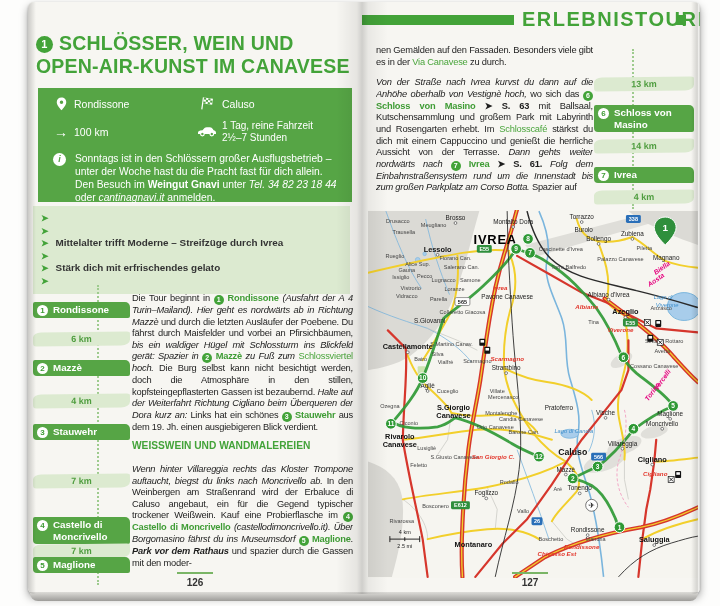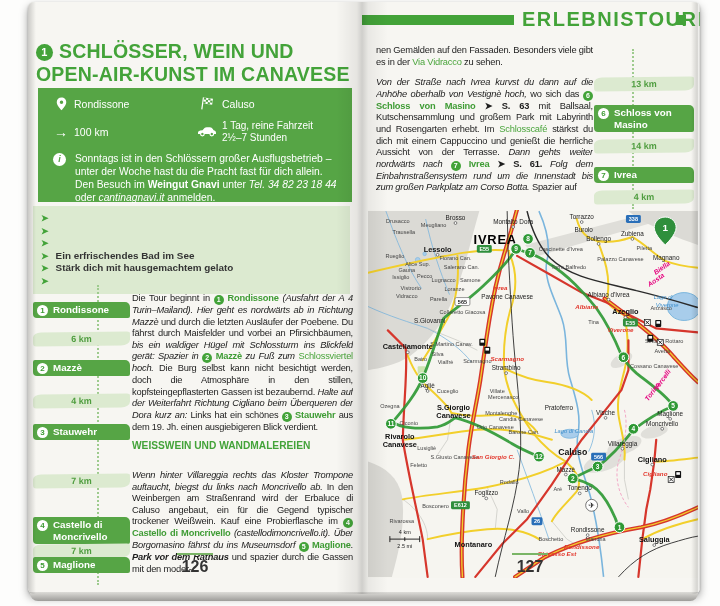--- a/index.html
+++ b/index.html
@@ -13,21 +13,21 @@
   .page{position:absolute;top:0;height:592px;background:#f7f6f2;overflow:hidden;}
   .page-left{left:0;width:334px;border-radius:6px 0 0 6px;}
   .page-right{left:334px;width:338px;border-radius:0 6px 6px 0;}
   .gutter{position:absolute;left:308px;top:0;width:52px;height:592px;pointer-events:none;z-index:40;
     background:linear-gradient(90deg,rgba(0,0,0,0) 0%,rgba(0,0,0,.07) 40%,rgba(0,0,0,.16) 50%,rgba(0,0,0,.06) 62%,rgba(0,0,0,0) 100%);}
   .edge-r{position:absolute;right:0;top:0;width:9px;height:100%;pointer-events:none;z-index:41;
     background:linear-gradient(90deg,rgba(0,0,0,0),rgba(0,0,0,.14) 70%,rgba(255,255,255,.5) 90%,rgba(0,0,0,.25));}
   .edge-l{position:absolute;left:0;top:0;width:8px;height:100%;pointer-events:none;z-index:41;
     background:linear-gradient(90deg,rgba(0,0,0,.18),rgba(0,0,0,0));}
   
-  .tour-title{position:absolute;left:8px;top:38px;width:320px;color:#43a339;font-weight:bold;
+  .tour-title{position:absolute;left:8px;top:30px;width:320px;color:#43a339;font-weight:bold;
     font-size:19.5px;line-height:23px;letter-spacing:.2px;}
   .tour-circle{display:inline-flex;width:17px;height:17px;border-radius:50%;background:#43a339;color:#fff;
     font-size:11px;font-weight:bold;align-items:center;justify-content:center;margin-right:6px;vertical-align:2px;}
   .info-box{position:absolute;left:10px;top:86px;width:314px;height:114px;background:#56a545;color:#fff;
     padding:9px 10px 6px 10px;font-size:10.5px;}
   .info-grid{display:grid;grid-template-columns:26px 118px 30px 140px;row-gap:9px;align-items:center;}
   .info-icon{display:flex;justify-content:center;}
   .arrow-glyph{font-size:14px;font-weight:bold;line-height:10px;}
   .dur{font-size:10px;line-height:11.5px;}
   .info-note{display:flex;margin-top:9px;gap:9px;font-size:10.3px;line-height:13px;}
@@ -47,22 +47,22 @@
   .rail-label{font-size:9.8px;font-weight:bold;line-height:11.5px;}
   .rail-km{position:absolute;left:0;right:0;background:#dcead0;color:#4f9d3f;font-size:9px;font-weight:bold;
     text-align:center;padding:2px 0;border-radius:8px 3px 9px 3px/5px 2px 6px 3px;transform:rotate(-.6deg);z-index:2;}
   
   .bodycol{position:absolute;font-size:9.3px;line-height:11.6px;color:#1d1d1d;text-align:justify;
     letter-spacing:-.2px;}
   .s-i{font-style:italic}.s-b{font-weight:bold}
   .s-g{color:#3f9c35;font-weight:bold}.s-gl{color:#4aa53c}.s-bi{font-weight:bold;font-style:italic}
   .istop{display:inline-block;width:10px;height:10px;border-radius:50%;background:#43a339;color:#fff;
     font-size:7px;font-weight:bold;text-align:center;line-height:10px;vertical-align:-1px;letter-spacing:0;}
-  .subhead{color:#43a339;font-weight:bold;font-size:10.2px;margin:7px 0 18px 0;letter-spacing:0;}
-  .pagenum{position:absolute;bottom:18px;font-weight:bold;font-size:16px;color:#333;text-align:center;width:60px;}
+  .subhead{color:#43a339;font-weight:bold;font-size:10.2px;margin:7px 0 12px 0;letter-spacing:0;}
+  .pagenum{position:absolute;bottom:6px;font-weight:bold;font-size:10px;color:#333;text-align:center;width:60px;}
   .pagenum::before{content:"";display:block;width:36px;height:2px;background:#7ab566;margin:0 auto 3px auto;}
   
   .rp-header{position:absolute;left:0;top:10px;width:338px;height:24px;}
   .rp-bar{position:absolute;left:0;top:3px;width:152px;height:10px;background:#43a339;}
   .rp-title{position:absolute;left:160px;top:-4px;font-size:20px;font-weight:bold;color:#43a339;letter-spacing:1.5px;}
   .rp-square{position:absolute;left:314px;top:3px;width:10px;height:10px;background:#43a339;}
   .map-wrap{position:absolute;left:6px;top:208px;width:330px;height:368px;background:#f6f5f0;}
   svg text{font-family:"Liberation Sans",sans-serif;}
   .sm{font-size:5.6px;fill:#454545}
   .tn{font-size:6.4px;fill:#1c1c1c}
@@ -133,28 +133,28 @@
     <div class="hl-box">
       <ul id="highlights">
           <li>
             <span class="hl-arrow">➤</span>
           </li>
           <li>
             <span class="hl-arrow">➤</span>
           </li>
           <li>
             <span class="hl-arrow">➤</span>
-          </li>
-          <li>
-            <span class="hl-arrow">➤</span>
-            <span>Ein erfrischendes Bad im See</span>
-          </li>
-          <li>
-            <span class="hl-arrow">➤</span>
-            <span>Stärk dich mit hausgemachtem gelato</span>
+            <span>Mittelalter trifft Moderne – Streifzüge durch Ivrea</span>
+          </li>
+          <li>
+            <span class="hl-arrow">➤</span>
+          </li>
+          <li>
+            <span class="hl-arrow">➤</span>
+            <span>Stärk dich mit erfrischendes gelato</span>
           </li>
           <li>
             <span class="hl-arrow">➤</span>
           </li>
         </ul>
     </div>
 
     <div class="rail" id="left-rail" style="left:5px;top:283px;width:97px;height:300px;">
       <div class="rail-dots" style="left:64px;"></div>
     <div class="rail-stop" style="top: 17px;">
@@ -195,21 +195,21 @@
   <div class="page page-right">
     <div class="edge-r"></div>
 
     <div class="rp-header">
       <div class="rp-bar"></div>
       <div class="rp-title">ERLEBNISTOUREN</div>
       <div class="rp-square"></div>
     </div>
 
     <div class="bodycol" style="left:14px;top:43px;width:217px;height:162px;overflow:hidden;">
-      <p id="rp-para1" style="margin:0 0 9px 0;"><span class="s-n">nen Gemälden auf den Fassaden. Besonders viele gibt es in der </span><span class="s-gl">Via Vidracco</span><span class="s-n"> zu sehen.</span></p>
+      <p id="rp-para1" style="margin:0 0 9px 0;"><span class="s-n">nen Gemälden auf den Fassaden. Besonders viele gibt es in der </span><span class="s-gl">Via Canavese</span><span class="s-n"> zu durch.</span></p>
       <p id="rp-para2" style="margin:0;"><span class="s-i">Von der Straße nach Ivrea kurvst du dann auf die Anhöhe oberhalb von Vestignè hoch,</span><span class="s-n"> wo sich das </span><span class="istop">6</span><span class="s-g"> Schloss von Masino </span><span class="s-b">➤ S. 63</span><span class="s-n"> mit Ballsaal, Kutschensammlung und großem Park mit Labyrinth und Rosengarten erhebt. Im </span><span class="s-gl">Schlosscafé</span><span class="s-n"> stärkst du dich mit einem Cappuccino und genießt die herrliche Aussicht von der Terrasse. </span><span class="s-i">Dann gehts weiter nordwärts nach </span><span class="istop">7</span><span class="s-g"> Ivrea </span><span class="s-b">➤ S. 61.</span><span class="s-i"> Folg dem Einbahnstraßensystem rund um die Innenstadt bis zum großen Parkplatz am Corso Botta.</span><span class="s-n"> Spazier auf</span></p>
     </div>
 
     <div class="rail" id="right-rail" style="left:232px;top:47px;width:100px;height:160px;">
       <div class="rail-dots" style="left:38px;"></div>
     <div class="rail-km" style="top: 28px;">13 km</div>
         <div class="rail-stop" style="top: 56px;">
           <span class="rail-num">6</span>
           <span class="rail-label">Schloss von Masino</span>
         </div>

